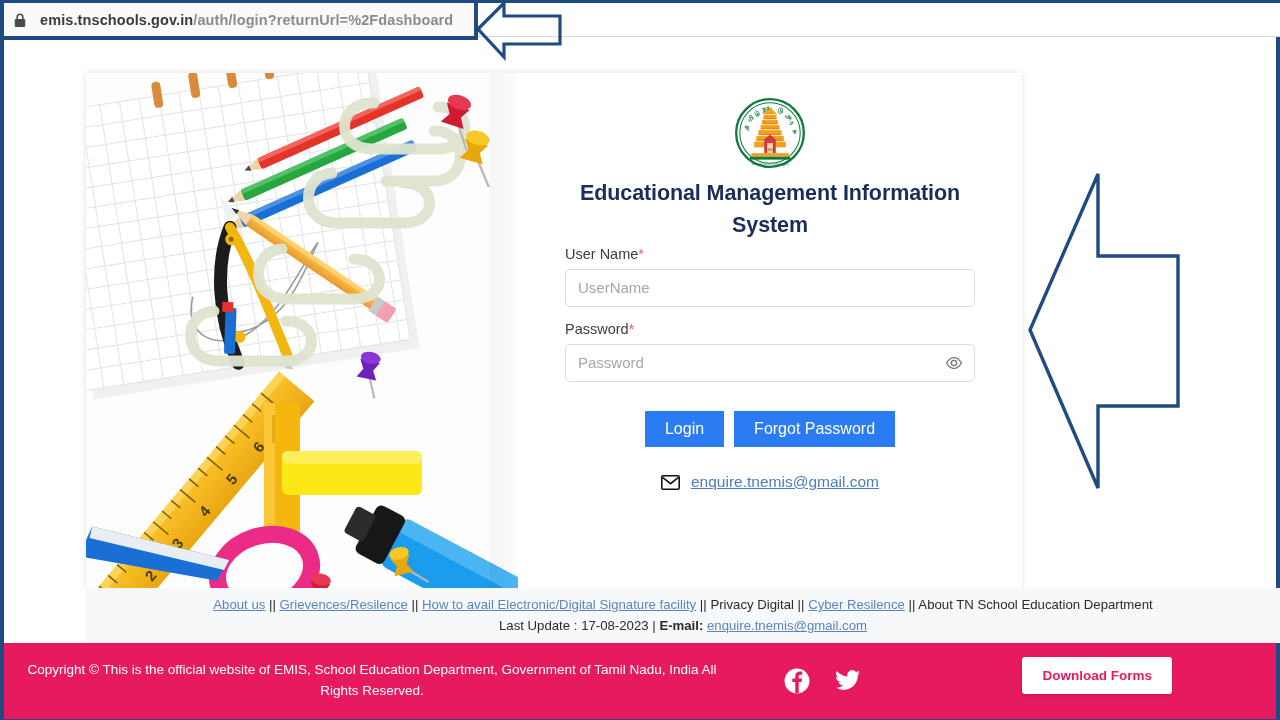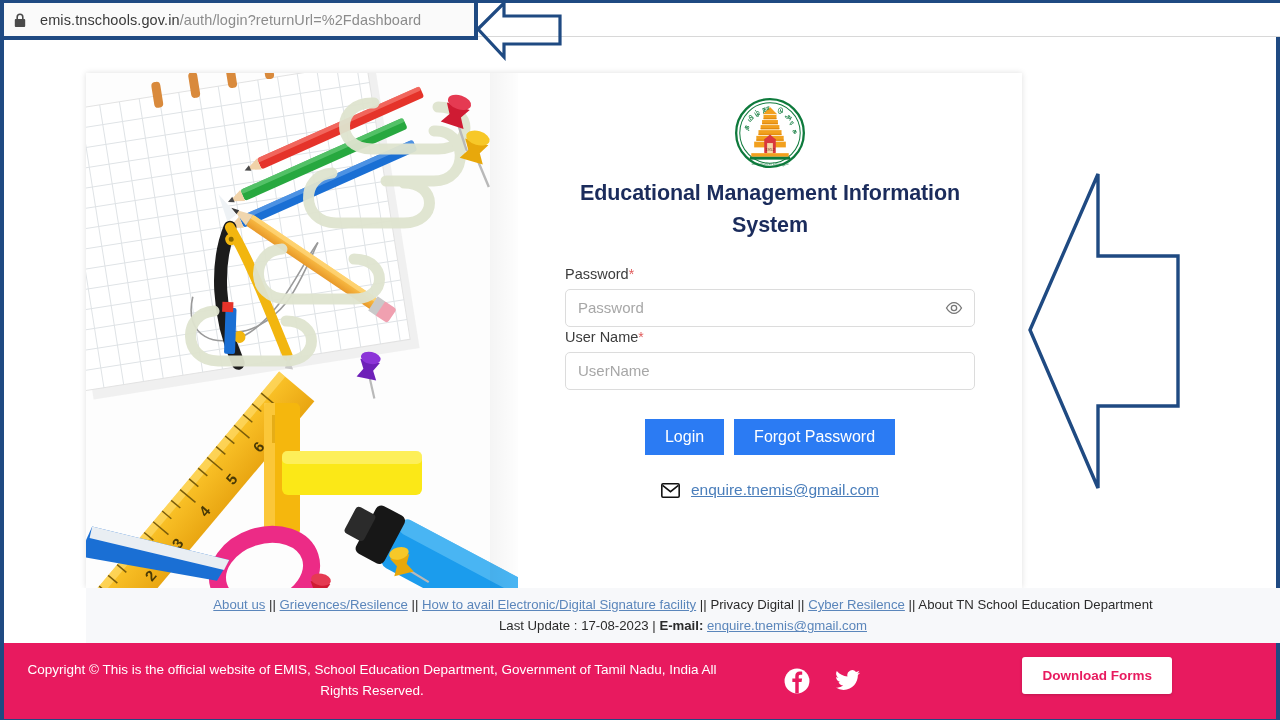--- a/index.html
+++ b/index.html
@@ -31,20 +31,21 @@
     top: 0px;
     width: 474px;
     height: 37px;
     background: #fafafa;
     border-bottom: 4px solid #1f4a82;
     border-right: 4px solid #1f4a82;
     display: flex;
     align-items: center;
     padding-left: 8px;
     z-index: 6;
+    font-weight: bold;
   }
   #urlbar-wrap .lock {
     width: 16px; height: 16px;
     margin-right: 12px;
     flex: 0 0 auto;
     display: block;
   }
   .url-text {
     font-size: 14.5px;
     color: #3a3a3a;
@@ -107,21 +108,21 @@
 
   #emblem { width: 72px; height: 74px; display: block; margin: 5px 0 8px 0; }
 
   #app-title {
     font-size: 21.5px;
     font-weight: bold;
     color: #1b2c5c;
     text-align: center;
     line-height: 1.48;
     width: 400px;
-    margin-bottom: 10px;
+    margin-bottom: 2px;
     letter-spacing: -.1px;
   }
 
   .field-block { width: 410px; margin-top: 2px; }
   .field-label {
     font-size: 14.5px;
     color: #3c3c3c;
     margin-bottom: 7px;
     display: block;
   }
@@ -536,35 +537,35 @@
           <text x="77" y="36" transform="rotate(45 77 36)">ர</text>
           <text x="81" y="47" transform="rotate(60 81 47)">சு</text>
         </g>
         <g fill="#0e7a3c" font-family="Liberation Sans, sans-serif" font-size="5">
           <text x="50" y="95" text-anchor="middle">வாய்மையே வெல்லும்</text>
         </g>
       </svg>
 
       <div id="app-title">Educational Management Information System</div>
 
+      <div class="field-block">
+        <label class="field-label"><span>User Name</span><span class="req">*</span></label>
+        <div class="field-input">
+          <span class="ph">UserName</span>
+        </div>
+      </div>
+
       <div class="field-block" style="margin-top:14px;">
         <label class="field-label"><span>Password</span><span class="req">*</span></label>
         <div class="field-input">
           <span class="ph">Password</span>
           <svg class="eye-btn" viewBox="0 0 24 24">
             <path d="M12 5.5C6.9 5.5 3 12 3 12s3.9 6.5 9 6.5 9-6.5 9-6.5-3.9-6.5-9-6.5z" fill="none" stroke="#777" stroke-width="1.6"></path>
             <circle cx="12" cy="12" r="3.2" fill="none" stroke="#777" stroke-width="1.6"></circle>
           </svg>
-        </div>
-      </div>
-
-      <div class="field-block">
-        <label class="field-label"><span>User Name</span><span class="req">*</span></label>
-        <div class="field-input">
-          <span class="ph">UserName</span>
         </div>
       </div>
 
       <div id="btn-row">
         <button class="btn-primary">Login</button>
         <button class="btn-primary">Forgot Password</button>
       </div>
 
       <div id="email-row">
         <svg class="mail-ic" viewBox="0 0 24 19">

